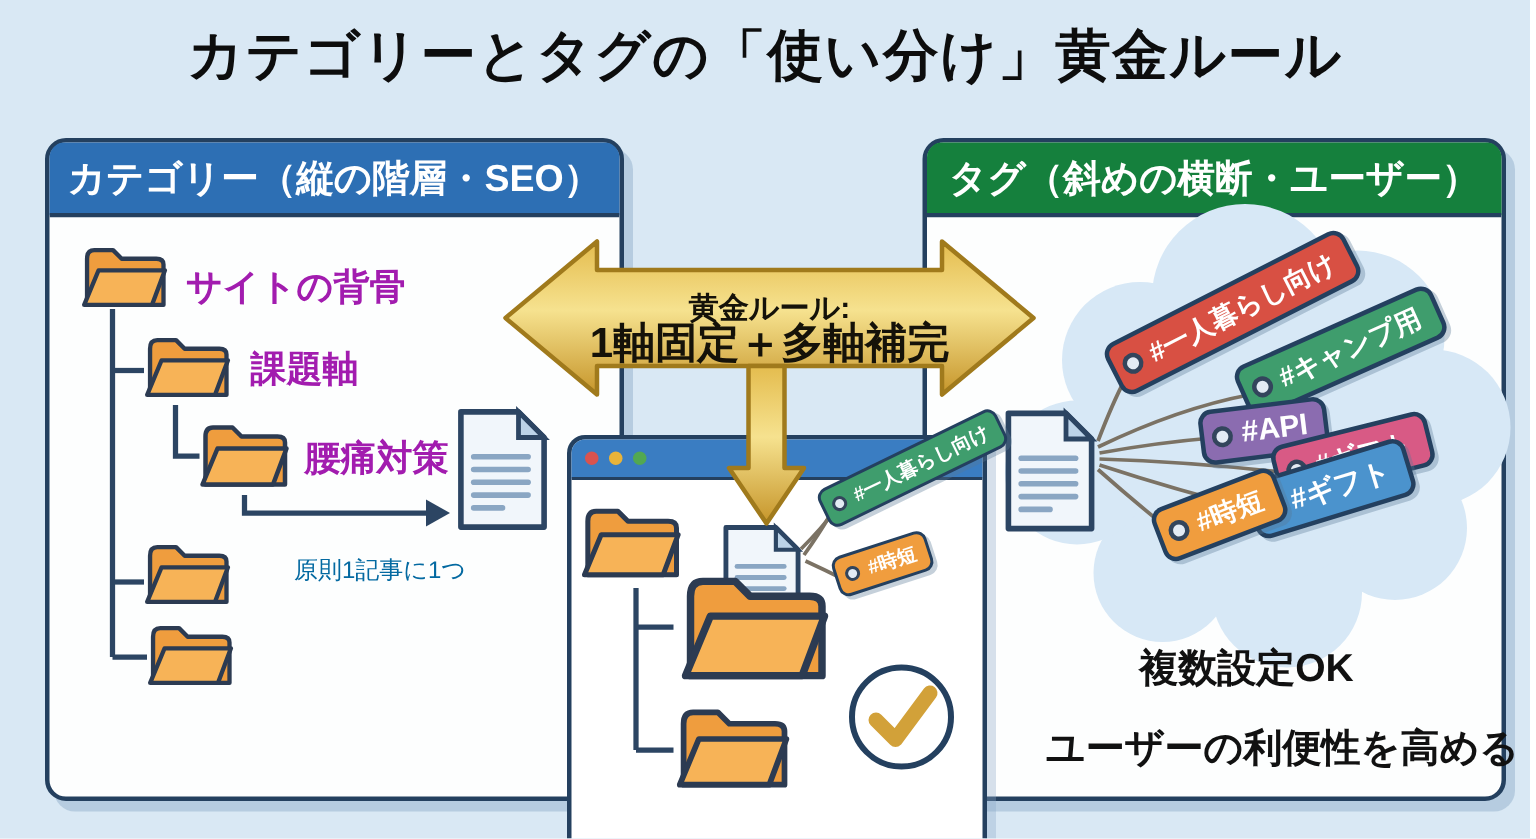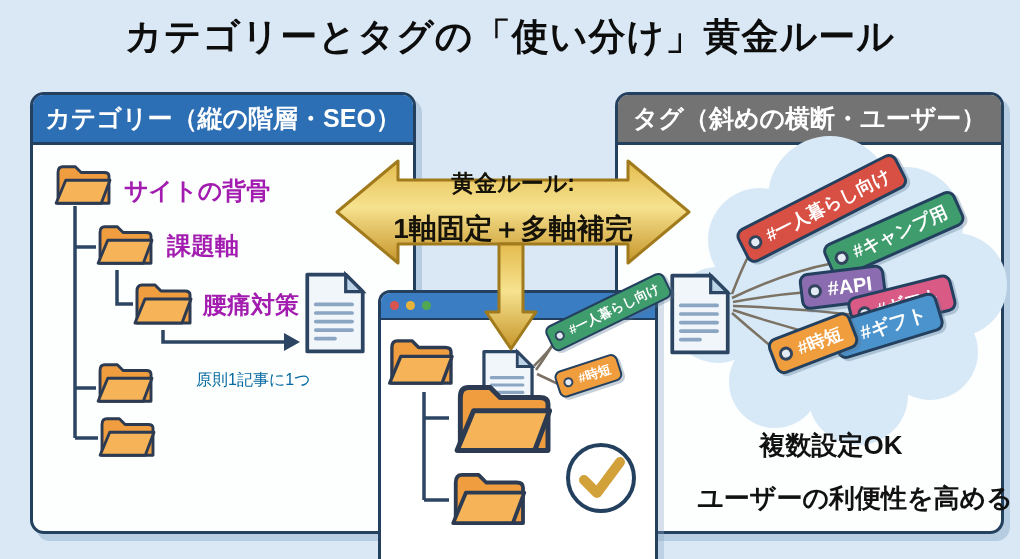--- a/index.html
+++ b/index.html
@@ -19,21 +19,21 @@
     box-shadow:6px 7px 0 rgba(140,170,200,.45);z-index:10;
   }
   .panel-left{left:30px;top:92px;width:380px;height:436px;}
   .panel-right{left:615px;top:92px;width:383px;height:436px;}
   .panel-header{
     height:47px;border-bottom:3px solid #24405f;border-radius:10px 10px 0 0;
     display:flex;align-items:center;justify-content:center;
     color:#ffffff;font-weight:bold;font-size:25px;white-space:nowrap;
   }
   .header-category{background:#2d6fb4;}
-  .header-tag{background:#737373;}
+  .header-tag{background:#15803d;}
   
   .window{
     left:378px;top:290px;width:274px;height:269px;background:#ffffff;
     border:3px solid #24405f;border-bottom:none;border-radius:12px 12px 0 0;
     box-shadow:6px 0 0 rgba(140,170,200,.35);z-index:12;
   }
   .window-bar{
     height:25px;background:#3a7dc2;border-radius:9px 9px 0 0;
     border-bottom:2px solid #24405f;display:flex;align-items:center;gap:7px;padding-left:9px;
   }
@@ -172,21 +172,21 @@
     <polygon points="337,212 398,161 398,180 628,180 628,161 689,212 628,263 628,244 398,244 398,263" fill="url(#goldGrad)" stroke="#a07a1c" stroke-width="3" stroke-linejoin="round"></polygon>
 
     <polygon points="499,244 523,244 523,312 536,312 511,349 486,312 499,312" fill="url(#goldGrad)" stroke="#a07a1c" stroke-width="3" stroke-linejoin="round"></polygon>
 
     <g>
       <circle cx="601" cy="478" r="33" fill="#ffffff" stroke="#24405f" stroke-width="4"></circle>
       <path d="M584 480 L597 493 L620 462" fill="none" stroke="#d2a139" stroke-width="10" stroke-linecap="round" stroke-linejoin="round"></path>
     </g>
   </svg>
 
-  <div class="abs rule-text" style="top:168px;font-size:23px;">黄金ルール:</div>
+  <div class="abs rule-text" style="top:192px;font-size:20px;">黄金ルール:</div>
   <div class="abs rule-text" style="top:210px;font-size:28px;">1軸固定＋多軸補完</div>
 
   <div class="abs tree-label" style="left:124px;top:175px;">サイトの背骨</div>
   <div class="abs tree-label" style="left:167px;top:230px;">課題軸</div>
   <div class="abs tree-label" style="left:203px;top:289px;">腰痛対策</div>
   <div class="abs note-label" style="left:196px;top:370px;">原則1記事に1つ</div>
 
   <div class="abs caption" style="left:656px;top:428px;width:350px;font-size:26px;text-align:center;">複数設定OK</div>
   <div class="abs caption" style="left:656px;top:481px;width:350px;font-size:26px;padding-left:24px;">ユーザーの利便性を高める</div>
 

